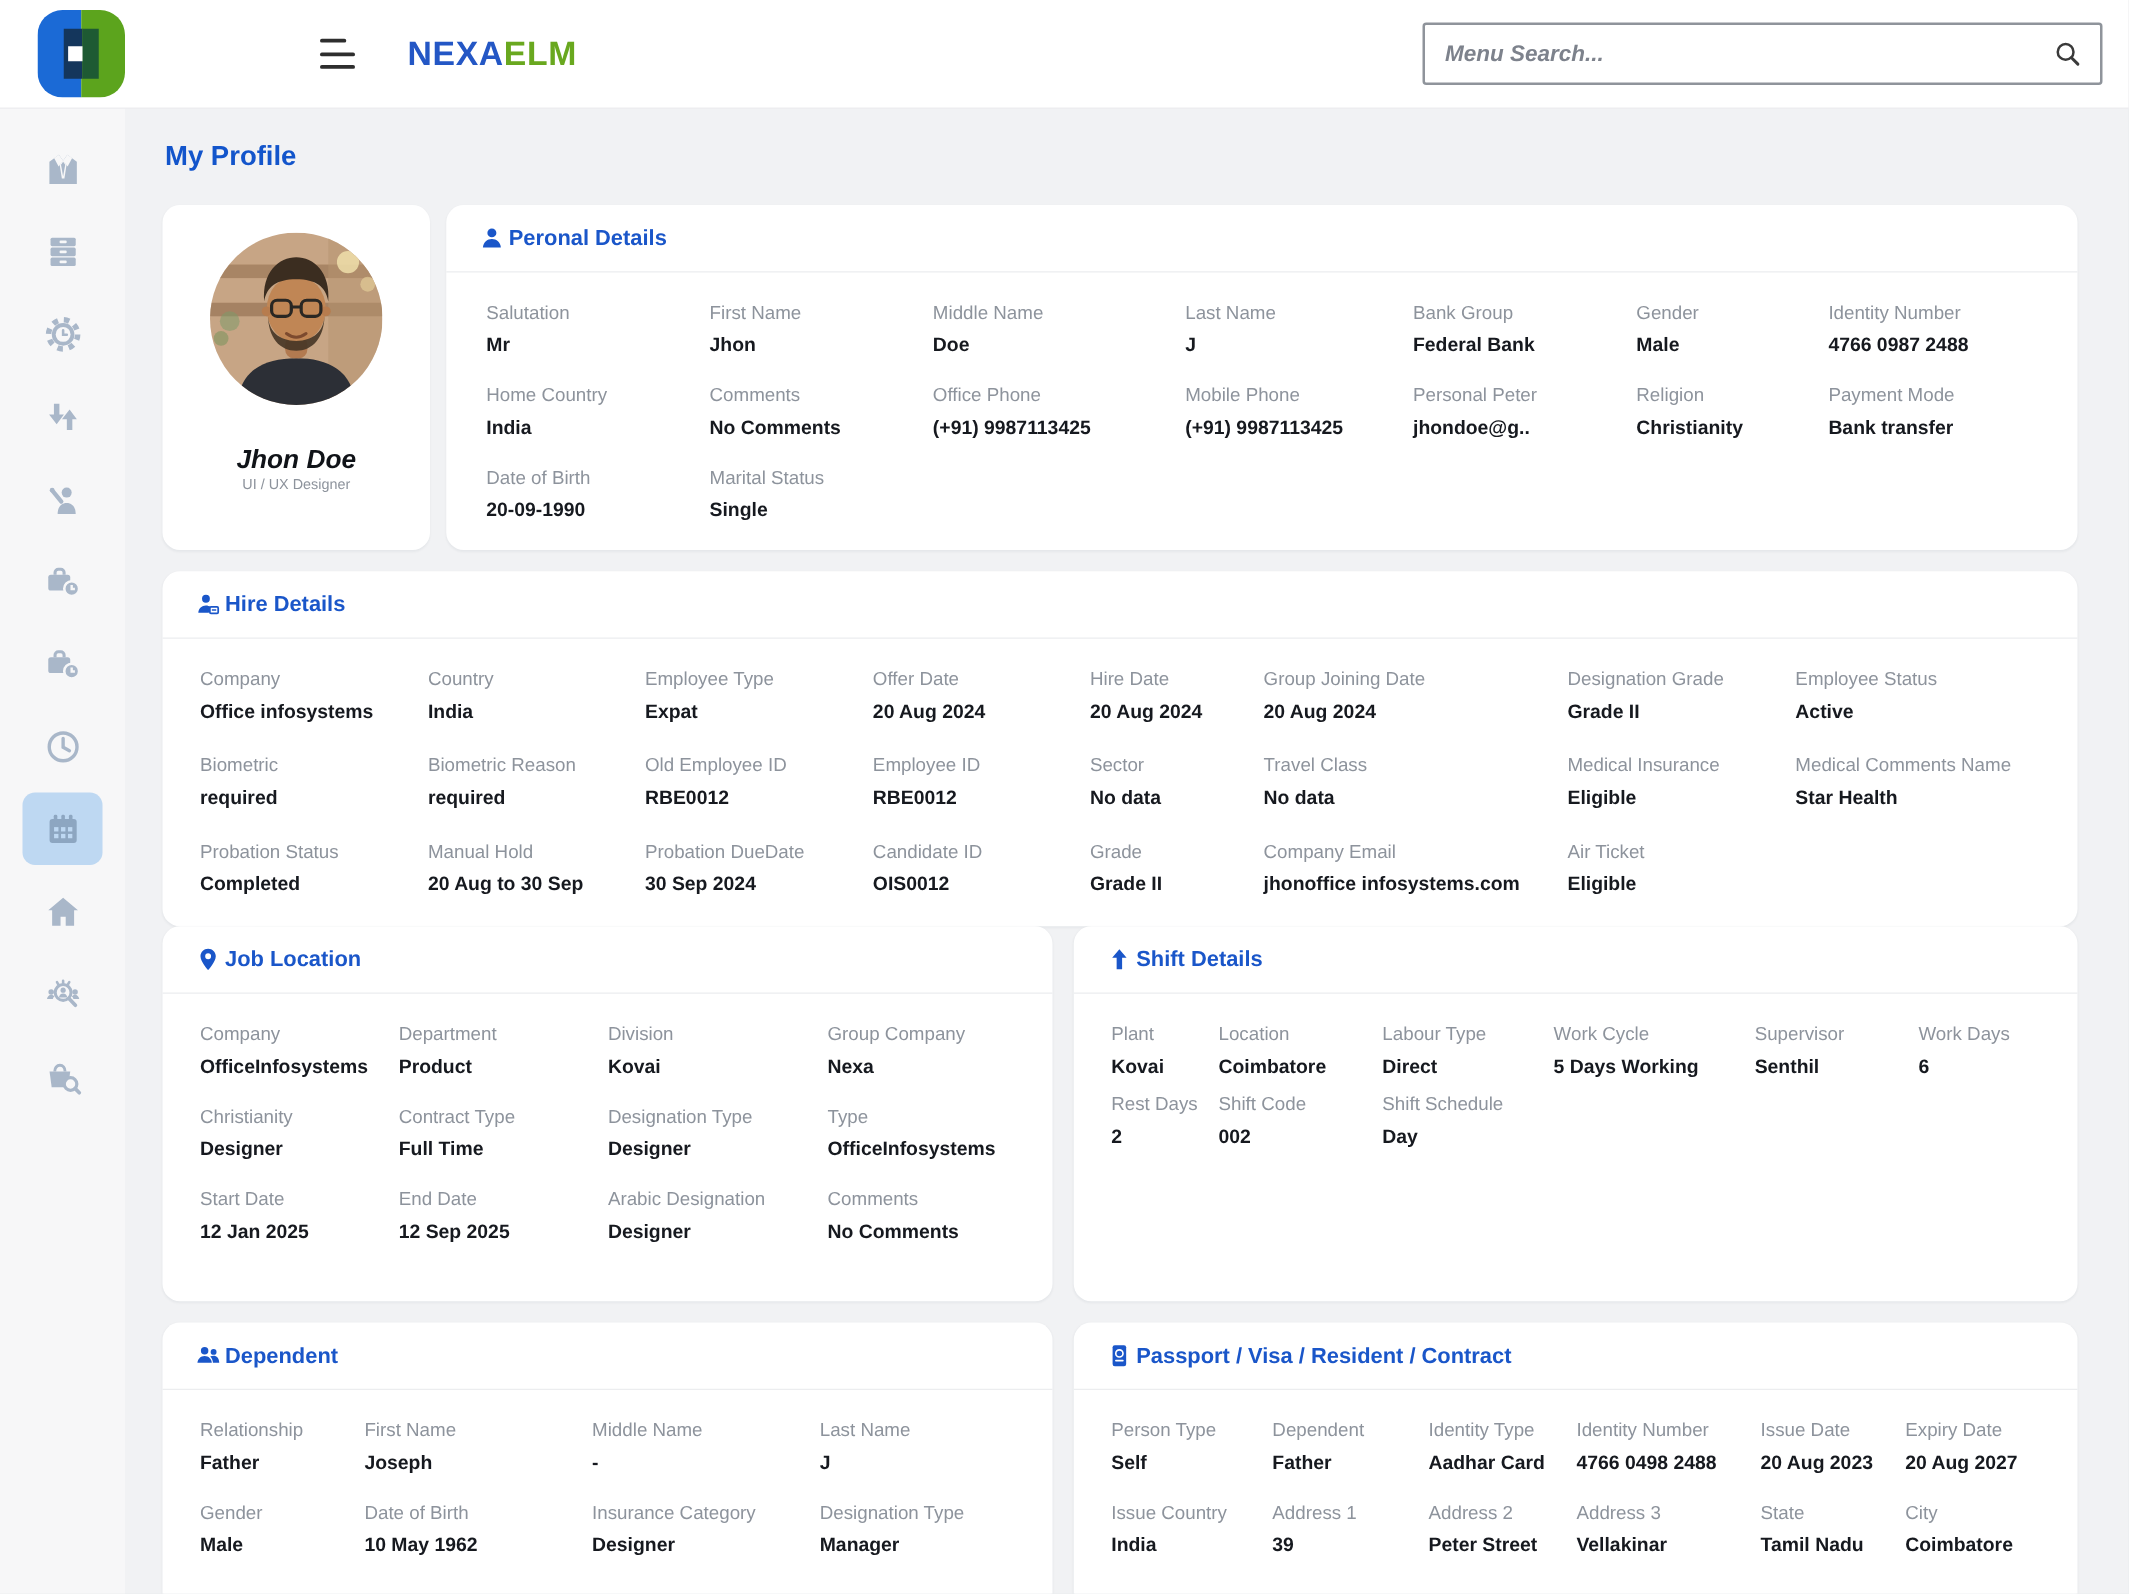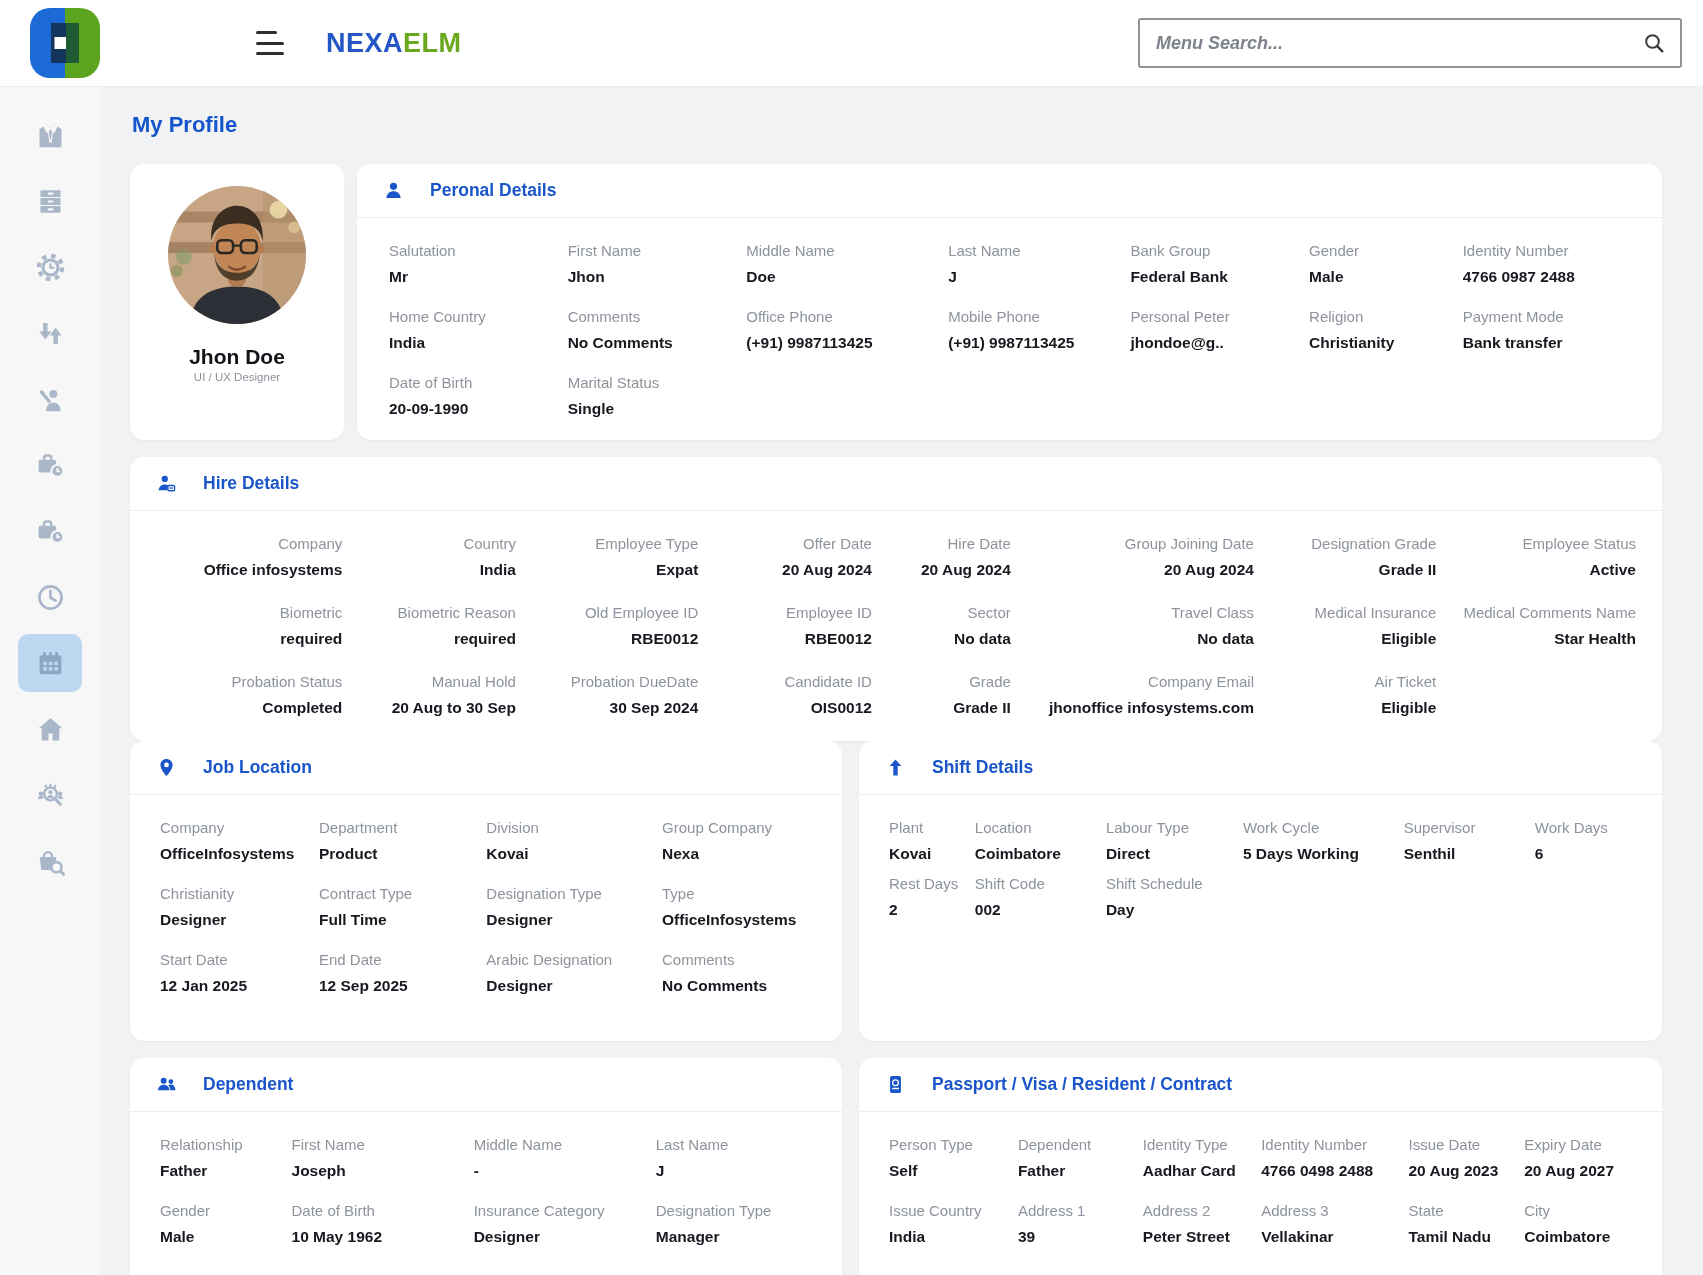--- a/index.html
+++ b/index.html
@@ -26,45 +26,45 @@
   .sidebar{width:100px;background:#f7f7f8;display:flex;flex-direction:column;align-items:center;padding-top:16px;flex:0 0 auto;}
   .sb-item{width:64px;height:66px;display:flex;align-items:center;justify-content:center;cursor:pointer;}
   .sb-item svg{width:31px;height:31px;fill:#a9b7c9;}
   .sb-item.active{background:#bed8f2;border-radius:10px;height:58px;margin:4px 0;}
   .sb-item.active svg{fill:#8da6c1;}
   .main{flex:1;padding:12px 41px 0 30px;min-width:0;}
   .page-title{color:#1355cb;font-size:22px;font-weight:bold;margin:14px 0 26px 2px;}
   
   .row{display:flex;gap:13px;margin-bottom:17px;align-items:stretch;}
   .card{background:#fff;border-radius:14px;box-shadow:0 1px 2px rgba(20,30,60,.05);}
-  .card-head{height:53px;display:flex;align-items:center;gap:26px;padding:0 26px;border-bottom:1px solid #ecedef;}
+  .card-head{height:53px;display:flex;align-items:center;gap:3px;padding:0 26px;border-bottom:1px solid #ecedef;}
   .card-head svg{width:21px;height:21px;fill:#1a56c9;flex:0 0 auto;}
   .card-title{color:#1a56c9;font-size:17.5px;font-weight:bold;}
   .fields{display:grid;row-gap:22px;padding:24px 26px 20px 30px;align-content:start;}
   .flabel{color:#8d939c;font-size:15px;}
   .fvalue{margin-top:9px;font-size:15.5px;font-weight:bold;color:#16191f;}
   .cols-personal{grid-template-columns:1fr 1fr 1.13fr 1.02fr 1fr .86fr .97fr;padding-left:32px;}
   .cols-hire{grid-template-columns:1.05fr 1fr 1.05fr 1fr .8fr 1.4fr 1.05fr 1.15fr;padding-left:30px;row-gap:25px;}
   .cols-job{grid-template-columns:.95fr 1fr 1.05fr .92fr;}
   .cols-shift{grid-template-columns:.62fr 1fr 1.05fr 1.25fr 1fr .85fr;gap:12px;}
   .cols-dep{grid-template-columns:.78fr 1.08fr 1.08fr .95fr;}
   .cols-pass{grid-template-columns:.98fr .95fr .9fr 1.12fr .88fr .85fr;}
   
   .profile-card{width:214px;flex:0 0 auto;height:276px;display:flex;flex-direction:column;align-items:center;padding-top:22px;box-sizing:border-box;}
   .personal-card{flex:1;height:276px;box-sizing:border-box;}
-  .hire-card{height:284px;box-sizing:border-box;text-align:right;}
+  .hire-card{height:284px;box-sizing:border-box;}
   .row-mid .card,.row-bot .card{box-sizing:border-box;}
   .job-card{width:712px;flex:0 0 auto;height:300px;}
   .shift-card{flex:1;height:300px;}
   .dep-card{width:712px;flex:0 0 auto;height:230px;}
   .pass-card{flex:1;height:230px;}
   .row-mid,.row-bot{gap:17px;}
   
   .avatar{width:138px;height:138px;border-radius:50%;overflow:hidden;flex:0 0 auto;}
-  .p-name{margin-top:21px;font-size:21px;font-weight:bold;color:#101318;}
+  .p-name{margin-top:32px;font-size:21px;font-weight:bold;color:#101318;font-style:italic;}
   .p-role{margin-top:2px;font-size:11.5px;color:#8d939c;}
 </style>
 </head>
 <body>
 
 <div class="app">
 
   <div class="header">
     <svg class="logo" viewBox="0 0 70 70">
       <defs>

